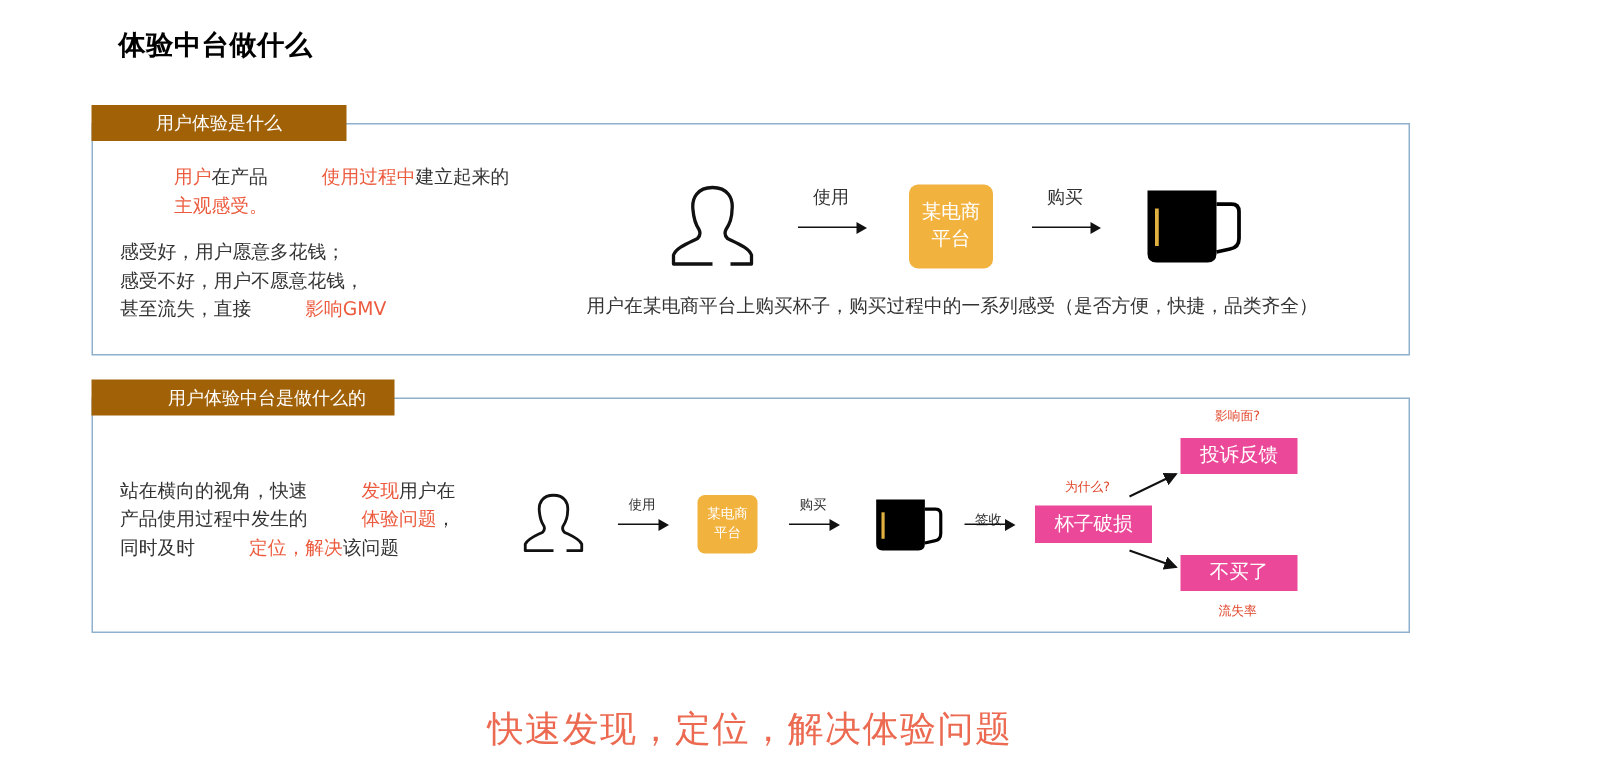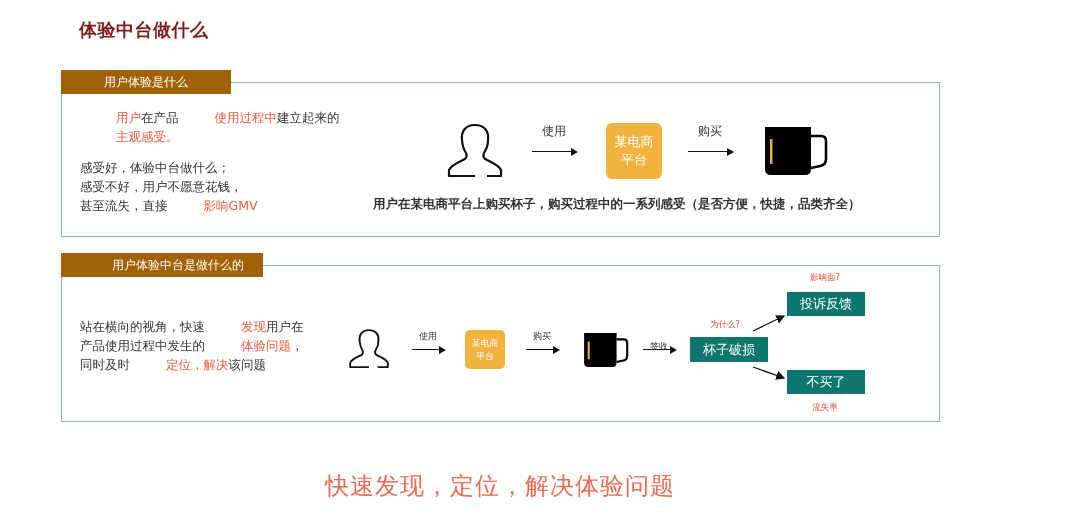--- a/index.html
+++ b/index.html
@@ -1,55 +1,55 @@
 <!DOCTYPE html>
 <html><head>
 <meta charset="utf-8">
 <style>
   html, body { margin:0; padding:0; }
   body {
     width:1080px; height:520px; background:#ffffff; position:relative; overflow:hidden;
     font-family: "DejaVu Sans", "Liberation Sans", sans-serif; color:#333;
   }
   .abs { position:absolute; }
-  .page-title { left:79px; top:18px; font-size:18px; font-weight:bold; color:#7f1d1d; letter-spacing:0.5px; }
+  .page-title { left:79px; top:18px; font-size:18px; font-weight:bold; color:#000000; letter-spacing:0.5px; }
   .section-box { border:1px solid #8fb0cc; background:#fff; }
   .section-tab {
     background:#a16207; color:#fff; font-size:12px; text-align:center; line-height:24px; height:24px;
   }
   .desc { font-size:12.5px; line-height:19px; color:#333; }
   .hl { color:#ec5b3e;margin-left:36px; }
   .arrow-label { font-size:12px; color:#333; text-align:center; }
   .arrow-label.sm { font-size:9px; }
   .arrow { height:0; border-top:1.3px solid #111; }
   .arrow::after {
     content:""; position:absolute; right:-2px; top:-4.5px;
     border-left:7px solid #111; border-top:4px solid transparent; border-bottom:4px solid transparent;
   }
   .platform {
     background:#f2b23e; color:#fff; font-weight:normal; text-align:center; border-radius:6px;
     display:flex; align-items:center; justify-content:center;
   }
-  .blue-box { background:#0f766e; color:#fff; text-align:center; font-size:13px; }
+  .blue-box { background:#ec4899; color:#fff; text-align:center; font-size:13px; }
   .red-note { color:#e0452a; font-size:8.5px; text-align:center; }
   .footer { left:0; width:1000px; top:470px; text-align:center; font-size:24px; color:#ec6a51; letter-spacing:1px; }
 </style>
 </head>
 <body>
 
 <div class="abs page-title">体验中台做什么</div>
 
 <div class="abs section-box" style="left:61px; top:82px; width:877px; height:153px;"></div>
 <div class="abs section-tab" style="left:61px; top:70px; width:170px;">用户体验是什么</div>
 
 <div class="abs desc" style="left:80px; top:108px; width:260px;">
   <div><span class="hl">用户</span><span>在产品</span><span class="hl">使用过程中</span><span>建立起来的</span></div>
   <div class="hl">主观感受。</div>
   <div style="height:12px"></div>
-  <div>感受好，体验中台做什么；</div>
+  <div>感受好，用户愿意多花钱；</div>
   <div>感受不好，用户不愿意花钱，</div>
   <div><span>甚至流失，直接</span><span class="hl">影响GMV</span></div>
 </div>
 
 <svg class="abs" style="left:445px; top:122px;" width="60" height="58" viewBox="0 0 60 58">
   <path d="M30 3 C20 3 16 10 17 18 C17.5 24 19 28 21 31 C22 33 22 35 20 37 C14 40 6 43 4 48 L4 54 L56 54 L56 48 C54 43 46 40 40 37 C38 35 38 33 39 31 C41 28 43 24 43 18 C44 10 40 3 30 3 Z" fill="none" stroke="#111" stroke-width="2.2" stroke-linejoin="round"></path>
   <path d="M30 54 L42 54" stroke="#fff" stroke-width="3"></path>
 </svg>
 
 <div class="abs arrow-label" style="left:530px; top:123px; width:48px;">使用</div>
@@ -62,21 +62,21 @@
 
 <div class="abs arrow-label" style="left:686px; top:123px; width:48px;">购买</div>
 <div class="abs arrow" style="left:688px; top:151px; width:44px;"></div>
 
 <svg class="abs" style="left:762px; top:125px;" width="68" height="52" viewBox="0 0 68 52">
   <path d="M3 2 L49 2 L49 44 Q49 50 43 50 L9 50 Q3 50 3 44 Z" fill="#000"></path>
   <path d="M49 11 L59 11 Q64 11 64 16 L64 34 Q64 40 58 41 L49 43" fill="none" stroke="#000" stroke-width="2.5"></path>
   <rect x="8" y="14" width="2.5" height="25" fill="#e0b040"></rect>
 </svg>
 
-<div class="abs" style="left:373px; top:196px; font-size:12.5px; color:#333; white-space:nowrap;font-weight:bold;">用户在某电商平台上购买杯子，购买过程中的一系列感受（是否方便，快捷，品类齐全）</div>
+<div class="abs" style="left:391px; top:196px; font-size:12.5px; color:#333; white-space:nowrap;">用户在某电商平台上购买杯子，购买过程中的一系列感受（是否方便，快捷，品类齐全）</div>
 
 <div class="abs section-box" style="left:61px; top:265px; width:877px; height:155px;"></div>
 <div class="abs section-tab" style="left:61px; top:253px; width:170px;padding-left:32px;">用户体验中台是做什么的</div>
 
 <div class="abs desc" style="left:80px; top:317px; width:260px;">
   <div><span>站在横向的视角，快速</span><span class="hl">发现</span><span>用户在</span></div>
   <div><span>产品使用过程中发生的</span><span class="hl">体验问题</span><span>，</span></div>
   <div><span>同时及时</span><span class="hl">定位，解决</span><span>该问题</span></div>
 </div>
 

